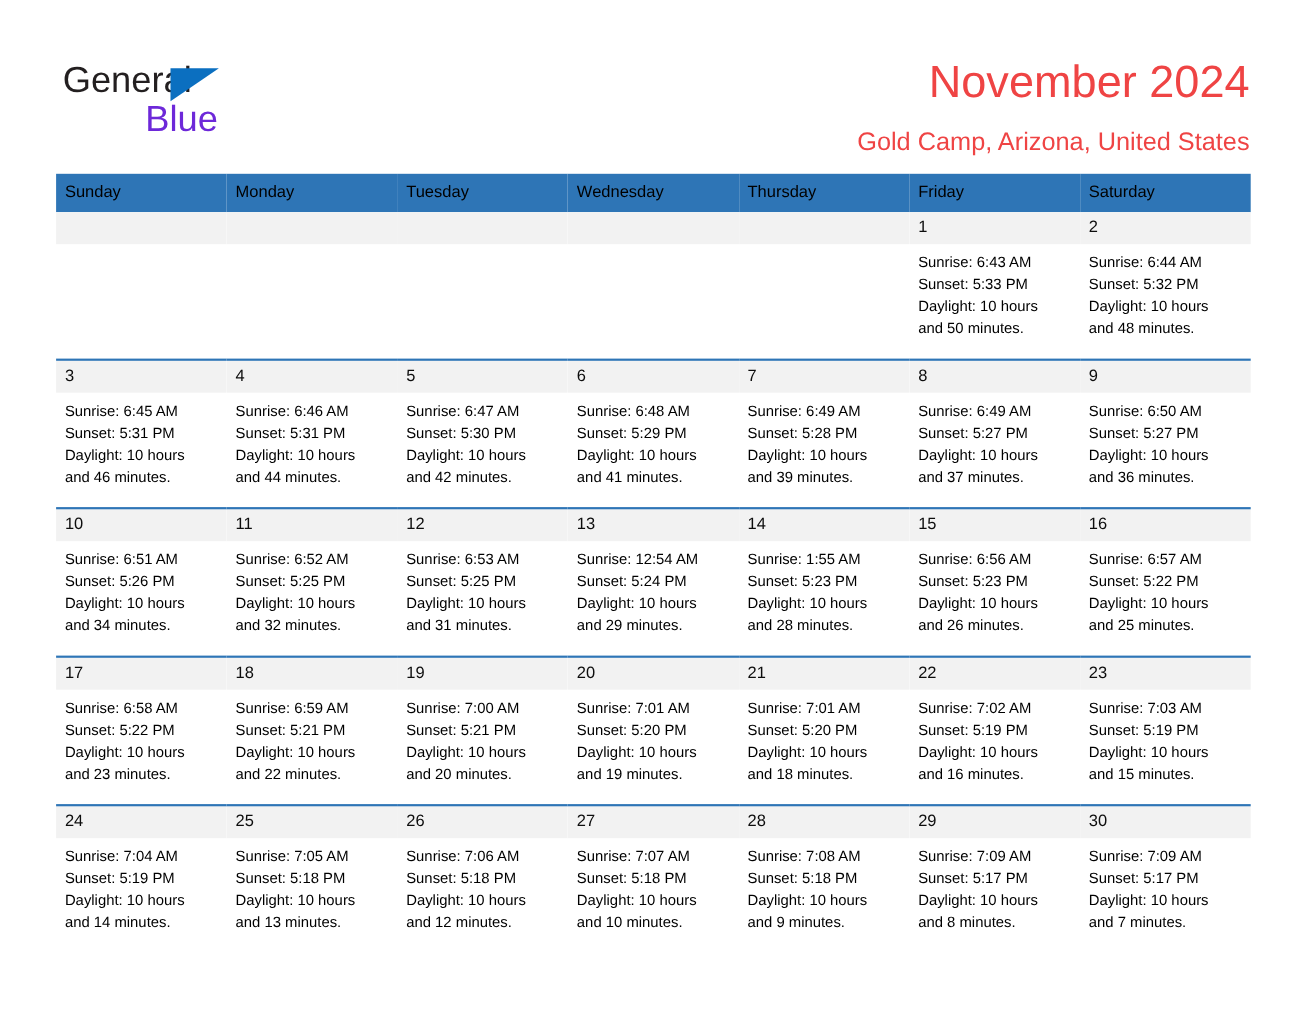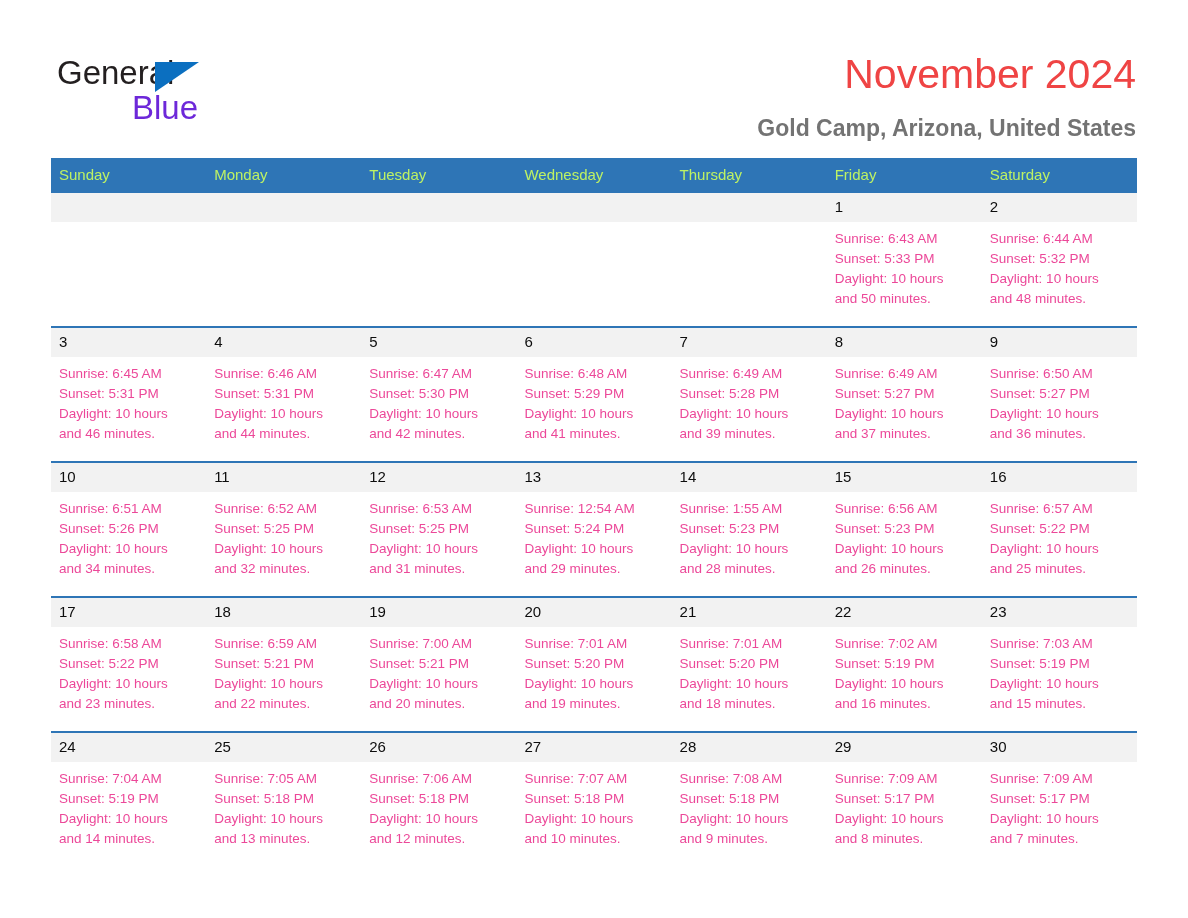--- a/index.html
+++ b/index.html
@@ -68,38 +68,38 @@
     text-align: right;
     white-space: nowrap;
     font-weight: normal;
   }
   .subtitle {
     position: absolute;
     right: 52px;
     top: 114px;
     font-size: 23px;
     line-height: 28px;
-    color: #737373;
+    color: #ef4444;
     text-align: right;
     white-space: nowrap;
-    font-weight: bold;
+    font-weight: normal;
   }
 
   
   .cal {
     position: absolute;
     left: 51px;
     top: 158px;
     width: 1086px;
     border-collapse: collapse;
     table-layout: fixed;
   }
   .cal th {
     background: #2e75b6;
-    color: #bef264;
+    color: #000000;
     font-weight: normal;
     font-size: 15px;
     line-height: 18px;
     text-align: left;
     padding: 8px 0 9px 8px;
     height: 32px;
     border: none;
   }
   .cal td {
     width: 155.14px;
@@ -128,21 +128,21 @@
     height: 29px;
   }
   .daynum.empty {
     color: transparent;
   }
   .details {
     display: block;
     padding: 7px 8px 0 8px;
     font-size: 13.5px;
     line-height: 20px;
-    color: #ec4899;
+    color: #000000;
   }
   .details span {
     display: block;
     white-space: nowrap;
   }
 </style>
 </head>
 <body>
 
 <div class="page">

